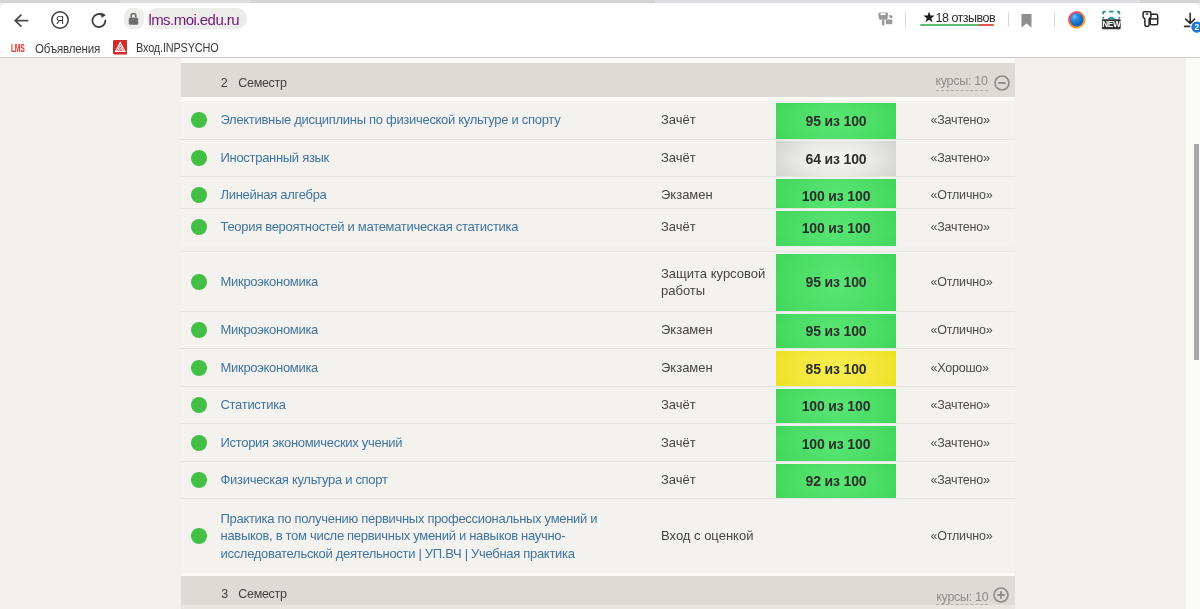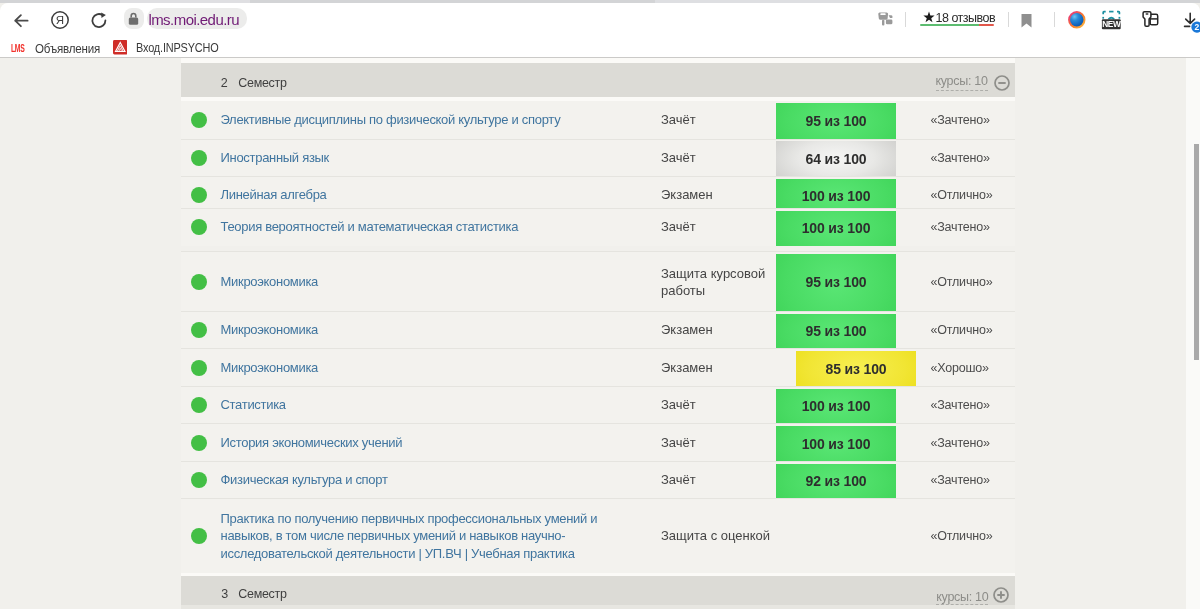--- a/index.html
+++ b/index.html
@@ -31,21 +31,21 @@
   .kursy { font-size:12.5px; color:#8d8d89; letter-spacing:-0.3px; line-height:13px; border-bottom:1.6px dashed #aeaeaa; padding-bottom:1.8px; }
 
   .row { left:180.5px; width:834.5px; background:#f3f2ee; border-top:1.5px solid #e5e4df; }
   .row .dot { position:absolute; left:10.4px; width:16px; height:16px; border-radius:50%; background:#43bf45; top:50%; margin-top:-8px; }
   .row .nm { position:absolute; left:40px; width:400px; font-size:13px; letter-spacing:-0.3px; color:#40759f; line-height:17.2px; top:50%; transform:translateY(-50%); }
   .row .ex { position:absolute; left:480.5px; width:113px; font-size:13px; color:#454545; line-height:17.2px; top:50%; transform:translateY(-50%); }
   .row .sc { position:absolute; left:595.5px; width:120px; top:1.8px; bottom:0; font-size:14px; letter-spacing:-0.15px; font-weight:bold; color:#2e2e2e; display:flex; align-items:center; justify-content:center; }
   .row .gr { position:absolute; left:722px; font-size:12.5px; letter-spacing:-0.2px; color:#4c4c4c; top:50%; transform:translateY(-50%);margin-left:28px; }
   .sc.green  { background:radial-gradient(ellipse 75% 140% at 50% 50%, #5ae675 0%, #49db63 55%, #38cf52 100%); }
   .sc.silver { background:radial-gradient(ellipse 70% 110% at 50% 50%, #f6f6f5 0%, #e8e8e6 45%, #c9c9c6 100%); }
-  .sc.yellow { background:radial-gradient(ellipse 75% 140% at 50% 50%, #f7ef52 0%, #f1e533 55%, #e9db0e 100%);margin-left:20px; }
+  .sc.yellow { background:radial-gradient(ellipse 75% 140% at 50% 50%, #f7ef52 0%, #f1e533 55%, #e9db0e 100%); }
 
   
   #sbtrack { left:1186px; top:58px; width:14px; height:551px; background:#fafaf8; }
   #sbthumb { left:1193.5px; top:144px; width:5px; height:216px; background:#a9a9a9; }
 </style>
 </head>
 <body>
   <div id="topline" class="abs"></div>
   <div class="abs" style="left:120px;top:0;width:130px;height:2.5px;background:#dfdfe2"></div>
   <div class="abs" style="left:655px;top:0;width:485px;height:2.5px;background:#dedfe2"></div>
@@ -224,21 +224,21 @@
   <div class="row abs" style="top:460.9px;height:37.5px">
     <div class="dot"></div>
     <div class="nm">Физическая культура и спорт</div>
     <div class="ex">Зачёт</div>
     <div class="sc green">92 из 100</div>
     <div class="gr">«Зачтено»</div>
   </div>
   <div class="row abs" style="top:498.4px;height:74.5px">
     <div class="dot"></div>
     <div class="nm" style="width:402px">Практика по получению первичных профессиональных умений и навыков, в том числе первичных умений и навыков научно-исследовательской деятельности | УП.ВЧ | Учебная практика</div>
-    <div class="ex">Защита с оценкой</div>
+    <div class="ex">Вход с оценкой</div>
     <div class="gr">«Отлично»</div>
   </div>
   <div class="gapw abs" style="top:572.9px;height:3px"></div>
 
   <div class="semhead abs" style="top:575.9px;height:33.1px"></div>
   <div class="shtext abs" style="left:221.2px;top:587.2px">3</div>
   <div class="shtext abs" style="left:238.3px;top:587.2px">Семестр</div>
   <div class="kursy abs" style="left:936.3px;top:590.5px;padding-bottom:0">курсы: 10</div>
   <svg class="abs" style="left:993px;top:587.2px" width="16" height="16" viewBox="0 0 16 16">
     <circle cx="8" cy="8" r="7" stroke="#8e8e8a" stroke-width="1.7" fill="none"></circle>

